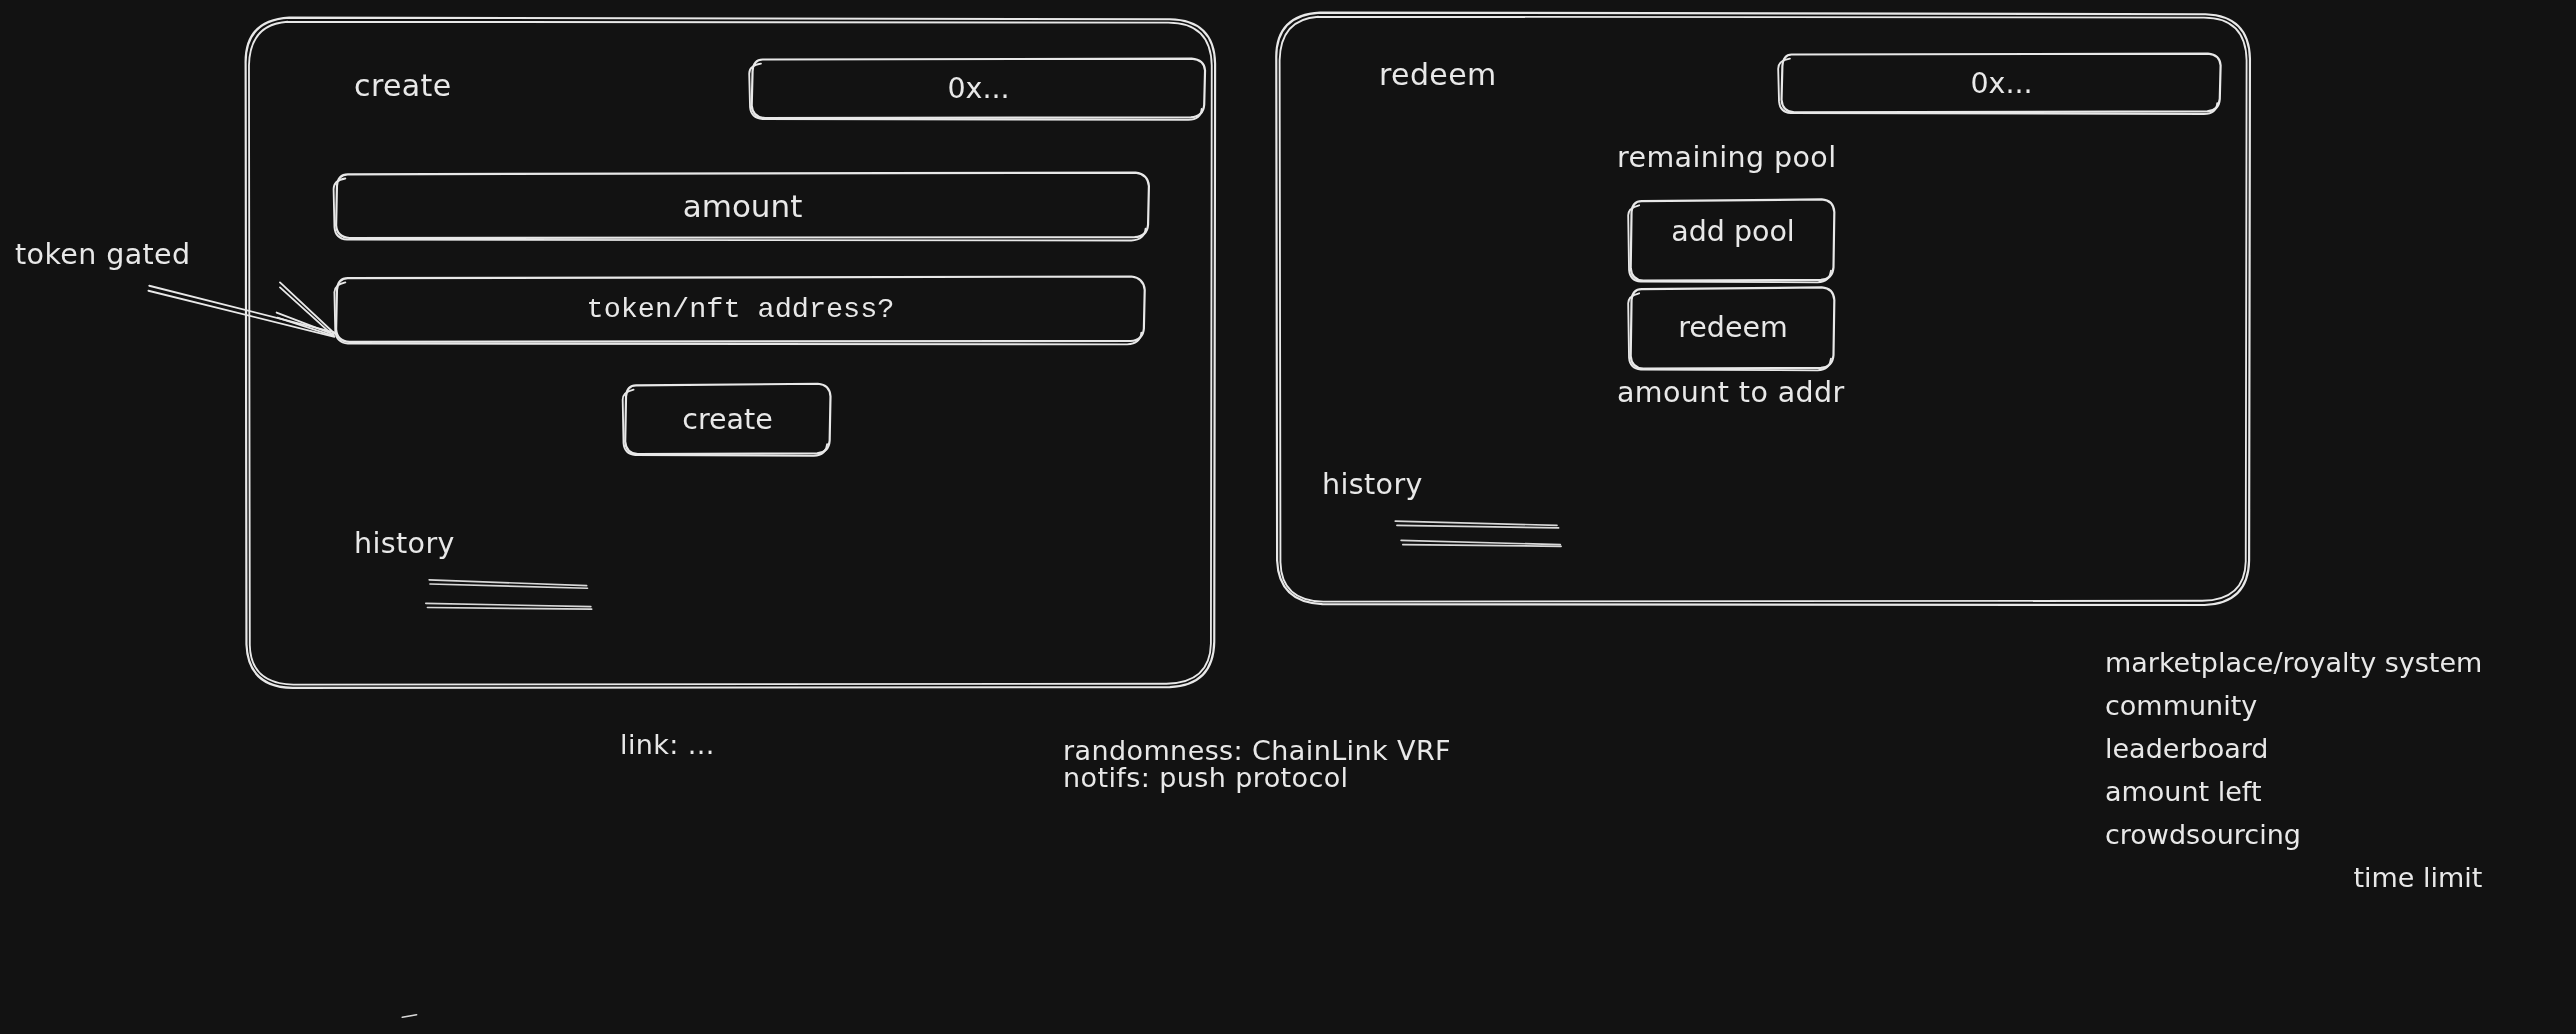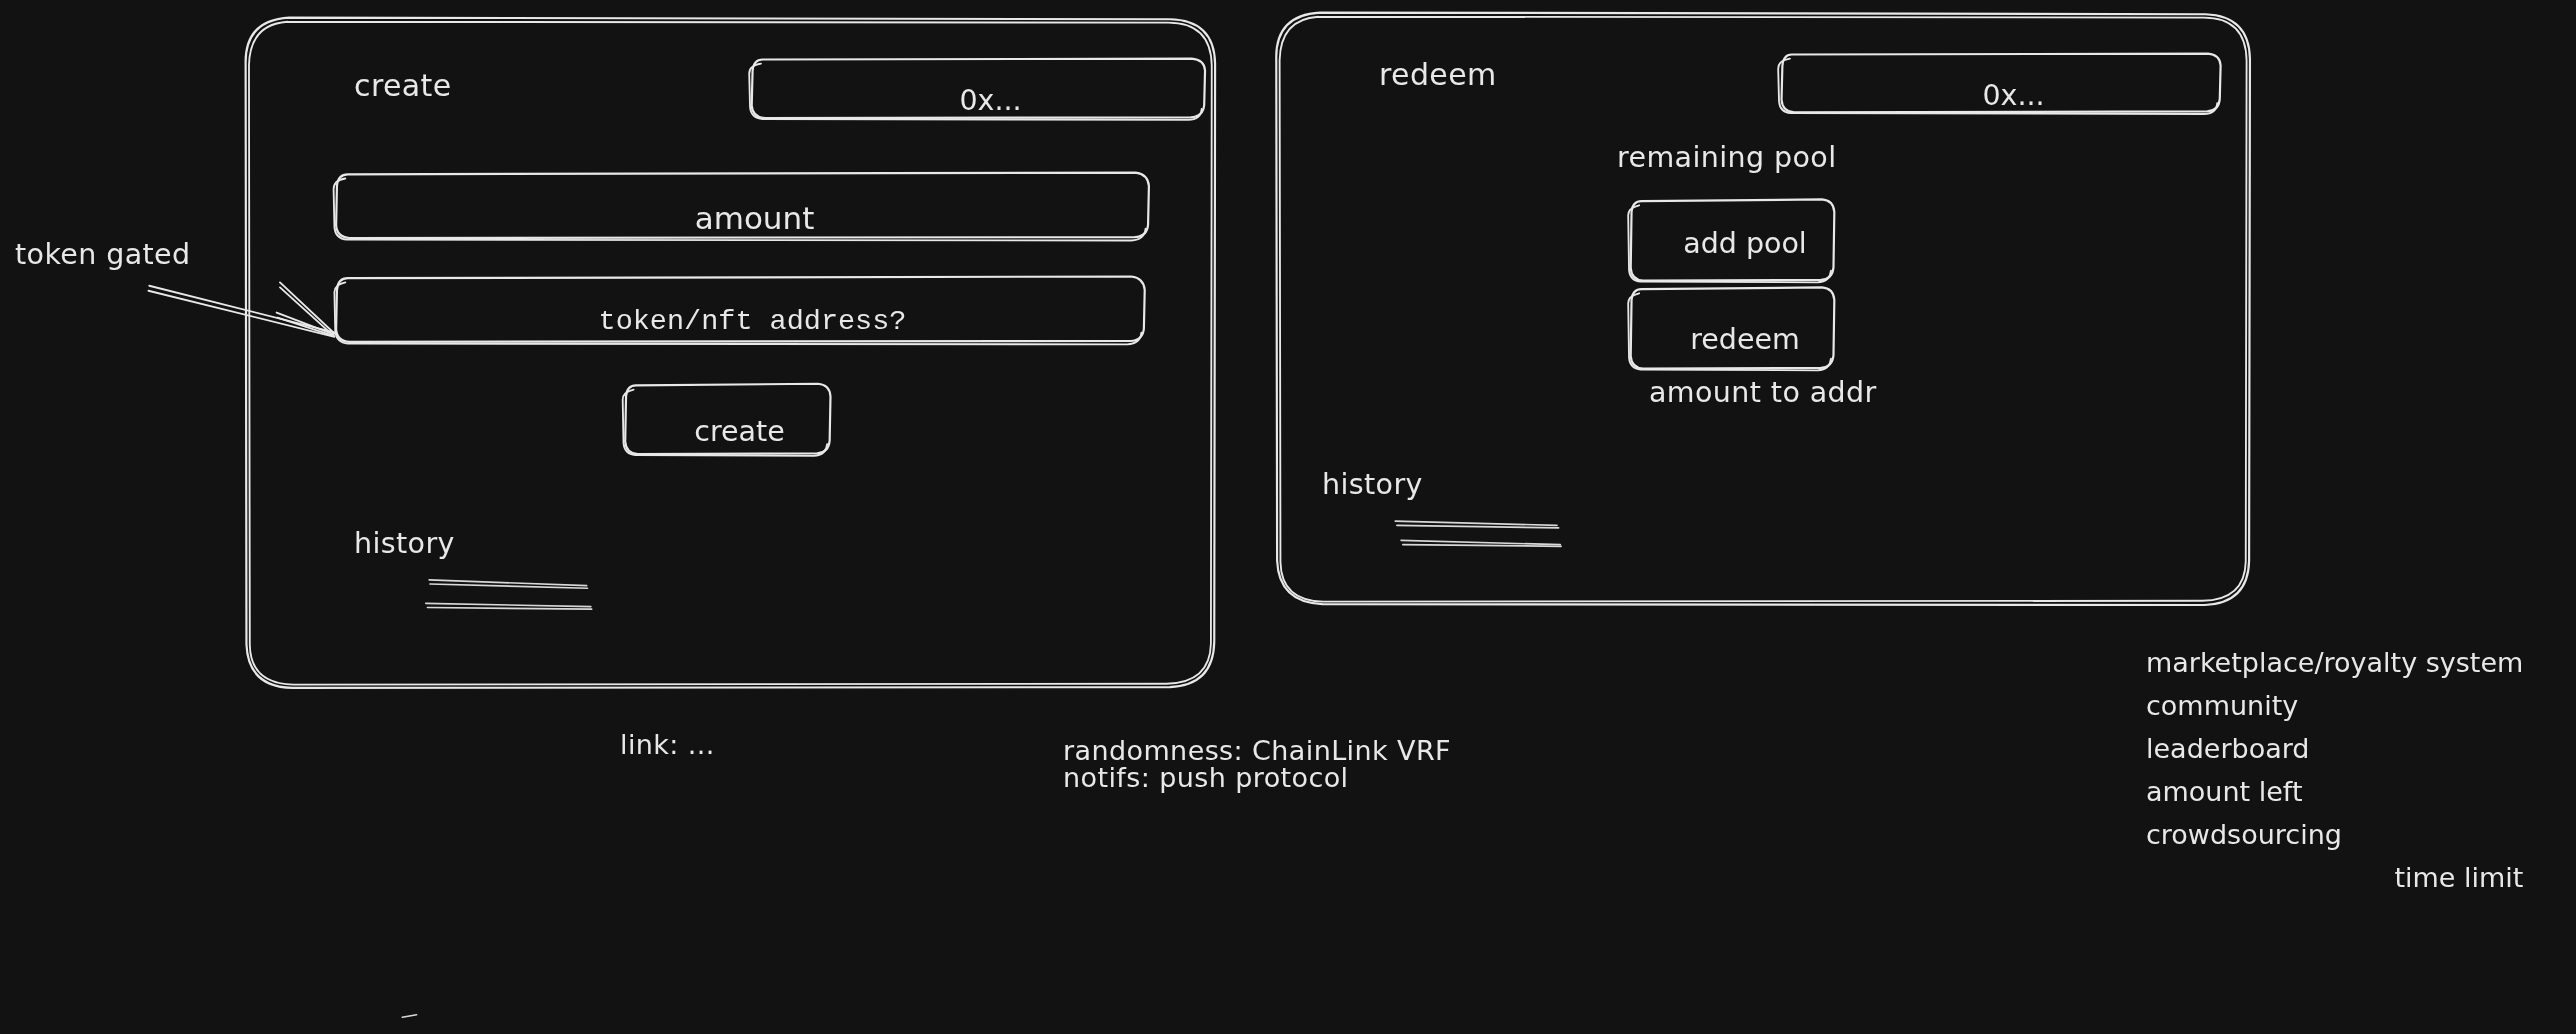--- a/index.html
+++ b/index.html
@@ -42,40 +42,39 @@
     line-height: 1.0;
     transform-origin: left top;
   }
 
   
   .hit {
     position: absolute;
     background: transparent;
     border: 0;
     padding: 0;
-    margin: 12px;
+    margin: 0;
     cursor: pointer;
     color: #e8e8e8;
     font-family: "DejaVu Sans", sans-serif;
     white-space: nowrap;
     display: flex;
     align-items: center;
     justify-content: center;
   }
 
   .card-region {
     position: absolute;
     cursor: default;
   }
 
   .notes-list {
     position: absolute;
     color: #e8e8e8;
     font-family: "DejaVu Sans", sans-serif;
-    margin-left: 41px;
   }
   .notes-list .note-line {
     white-space: nowrap;
     line-height: 1.0;
   }
 
   .hist-lines { position: absolute; }
 </style>
 </head>
 <body>
@@ -185,21 +184,21 @@
 <div class="hw" style="left:1379px; top:60px; font-size:30px;">redeem</div>
 
 <button class="hit" style="left:1782px; top:54px; width:439px; height:59px; font-size:28.5px;">0x...</button>
 
 <div class="hw" style="left:1617px; top:144px; font-size:28.5px;">remaining pool</div>
 
 <button class="hit" style="left:1631px; top:199px; width:204px; height:64px; font-size:28.5px;">add pool</button>
 
 <button class="hit" style="left:1631px; top:287px; width:204px; height:81px; font-size:28.5px;">redeem</button>
 
-<div class="hw" style="left:1617px; top:379px; font-size:28.5px;margin-left:32px;">amount to addr</div>
+<div class="hw" style="left:1617px; top:379px; font-size:28.5px;">amount to addr</div>
 
 <div class="hw" style="left:1322px; top:471px; font-size:28.5px;">history</div>
 
 <div class="hist-lines" style="left:1391px; top:515px; width:174px; height:37px;"></div>
 
 <div class="hw" style="left:620px; top:731px; font-size:27px;">link: ...</div>
 
 <div class="hw" style="left:1063px; top:737px; font-size:27px;">randomness: ChainLink VRF</div>
 
 <div class="hw" style="left:1063px; top:764px; font-size:27px;">notifs: push protocol</div>

